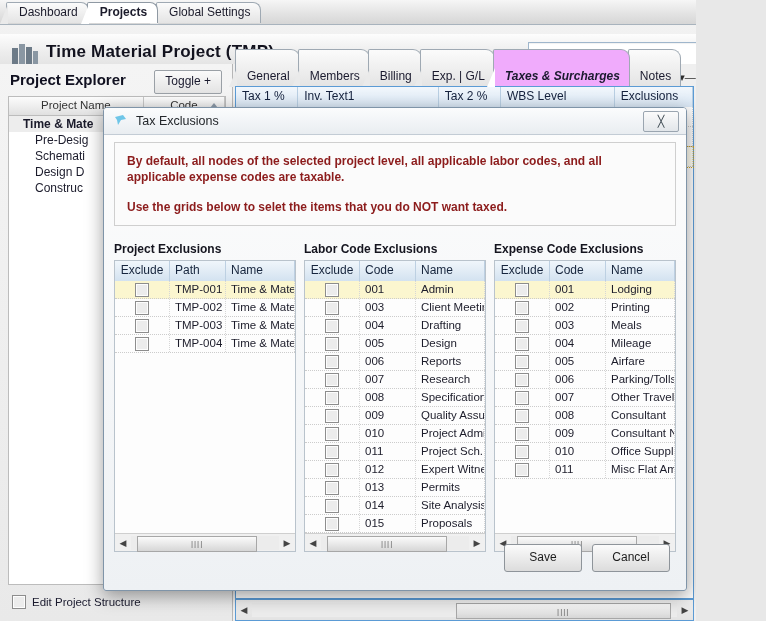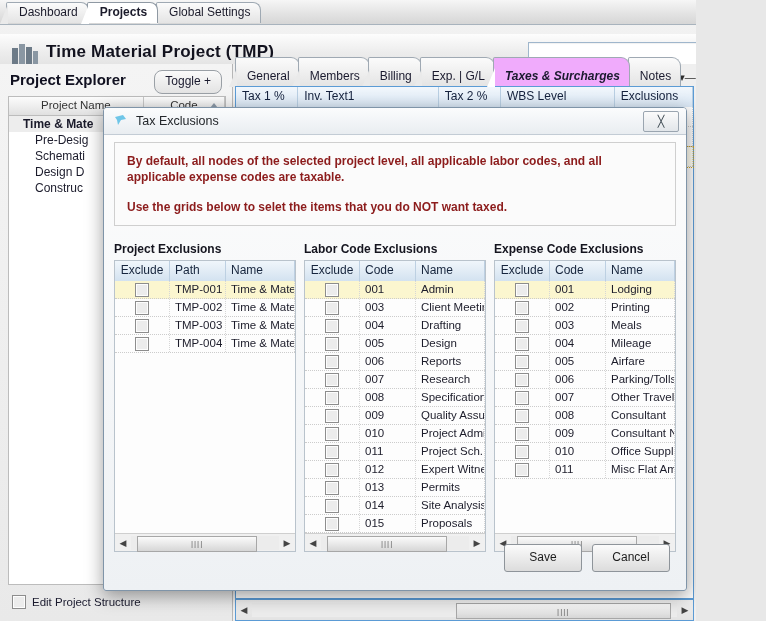--- a/index.html
+++ b/index.html
@@ -90,21 +90,21 @@
   .explorer {
     position:absolute; left:0; top:64px; width:232px; bottom:0;
     background: linear-gradient(to bottom,#f4f4f4,#e9e9e9);
     border-right:1px solid #b6b6b6;
   }
   .explorer-title { position:absolute; left:10px; top:7px; font-size:15px; font-weight:bold; color:#101020; }
   .toggle-btn {
     position:absolute; right:10px; top:6px; height:22px; padding:0 10px;
     line-height:20px; font-size:12px;
     background:linear-gradient(to bottom,#fafafa,#e3e3e3);
-    border:1px solid #9aa0a6; border-radius:8px; cursor:pointer;
+    border:1px solid #9aa0a6; border-radius:2px; cursor:pointer;
   }
   .tree {
     position:absolute; left:8px; top:32px; right:6px; bottom:36px;
     background:#fff; border:1px solid #bcbcbc;
   }
   .tree-head {
     display:flex; height:18px;
     background: linear-gradient(to bottom,#fcfcfc,#e0e0e0);
     border-bottom:1px solid #bcbcbc;
   }
@@ -120,21 +120,21 @@
   }
   .tree-row { height:16px; line-height:16px; font-size:12px; padding-left:6px; color:#1b1b2b; white-space:nowrap; }
   .tree-row.root { font-weight:bold; padding-left:14px; background:#ededed; }
   .tree-row.child { padding-left:26px; }
   .editstruct { position:absolute; left:12px; bottom:12px; display:flex; align-items:center; gap:6px; font-size:11.5px; }
 
   
   .main { position:absolute; left:233px; top:64px; right:0; bottom:0; background:#efefef; }
   .subtabs { position:absolute; left:2px; top:0; right:0; height:22px; display:flex; align-items:flex-end; }
   .subtab {
-    position:relative; height:19px; line-height:18px; padding:9px 9px 0 11px; margin-right:-2px;
+    position:relative; height:19px; line-height:18px; padding:17px 9px 0 11px; margin-right:-2px;
     font-size:12px; background:linear-gradient(to bottom,#fbfbfb,#e4e4e4);
     border:1px solid #9fa9b3; border-bottom:none; border-radius:2px 9px 0 0; white-space:nowrap;
   }
   .subtab::before{
     content:""; position:absolute; left:-7px; bottom:-1px; width:0;height:0;
     border-style:solid; border-width:0 0 19px 8px;
     border-color: transparent transparent #eaeaea transparent;
   }
   .subtab.active { background:#f0abfc; font-weight:bold; z-index:6;font-style:italic; }
   .subtab.active::before{ border-color: transparent transparent #ffffff transparent; }

